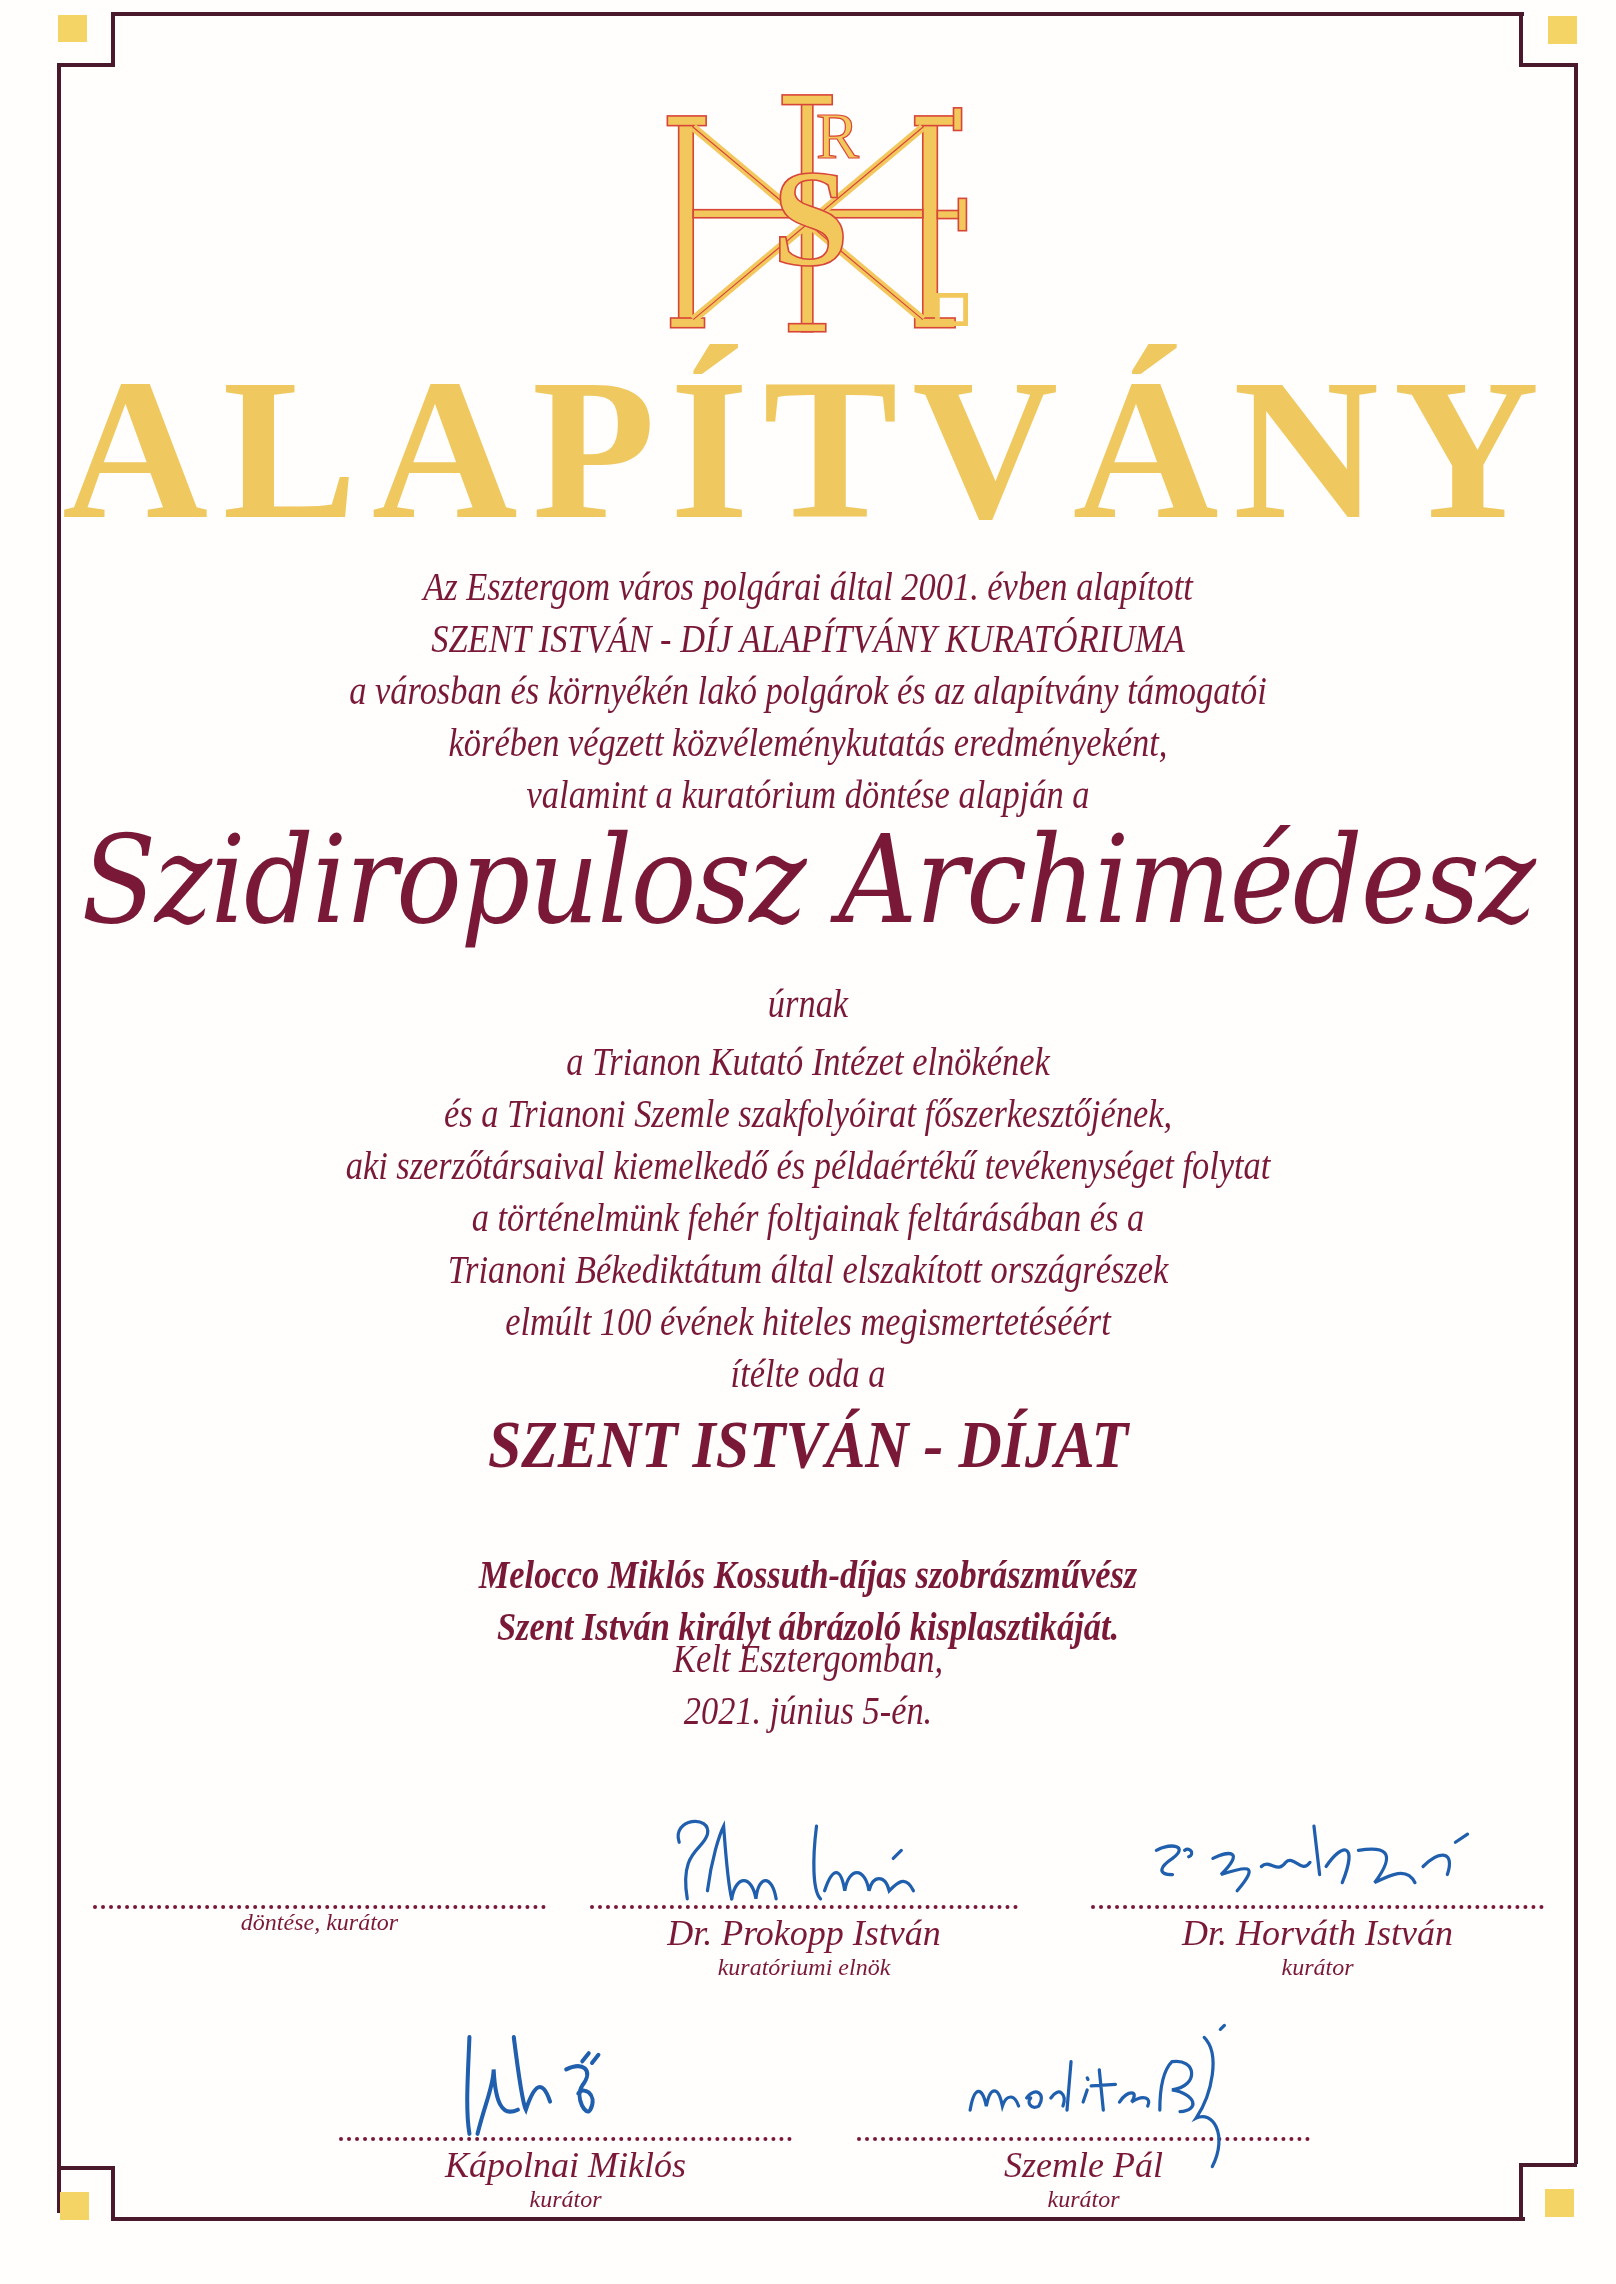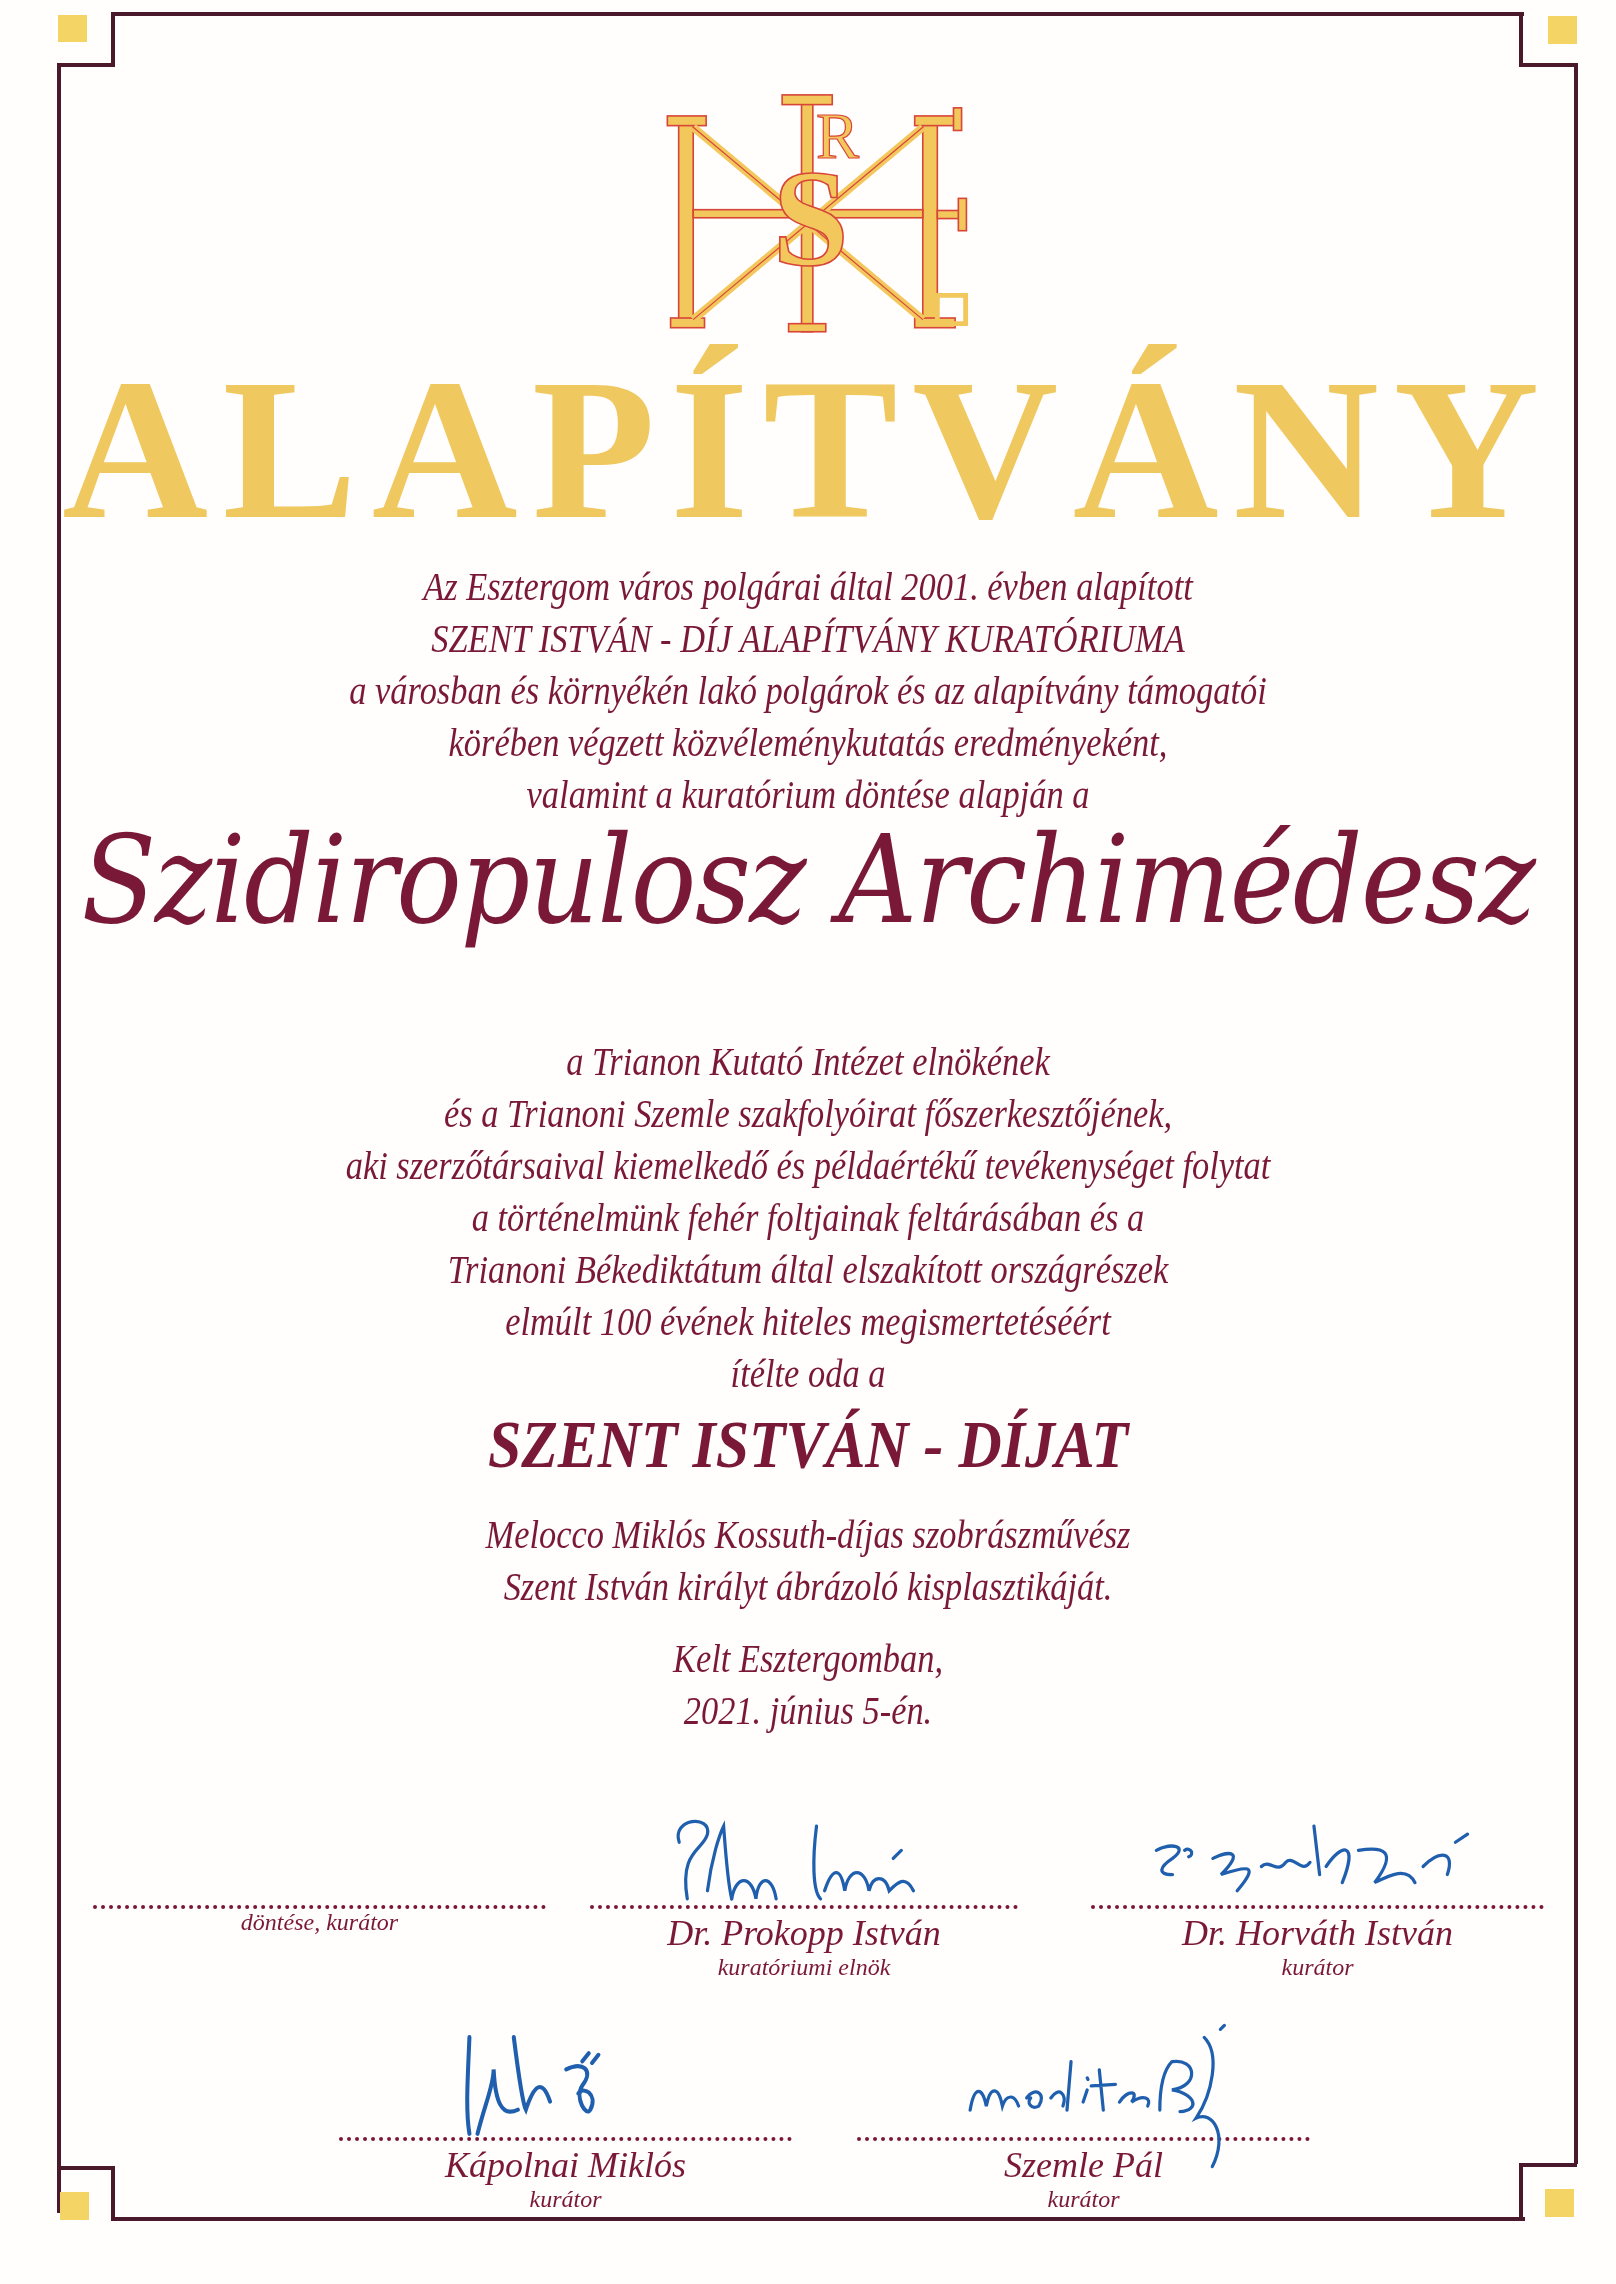--- a/index.html
+++ b/index.html
@@ -89,34 +89,37 @@
 
   <div class="body-block" style="top:554px;margin-top:7px;">
     <span class="line">Az Esztergom város polgárai által 2001. évben alapított</span>
     <span class="line caps">SZENT ISTVÁN - DÍJ ALAPÍTVÁNY KURATÓRIUMA</span>
     <span class="line">a városban és környékén lakó polgárok és az alapítvány támogatói</span>
     <span class="line">körében végzett közvéleménykutatás eredményeként,</span>
     <span class="line">valamint a kuratórium döntése alapján a</span>
   </div>
 
   <div class="recipient">Szidiropulosz Archimédesz</div>
+  <div class="body-block" style="top:978px;">
+    <span class="line">úrnak</span>
+  </div>
 
   <div class="body-block" style="top:1036px;">
     <span class="line">a Trianon Kutató Intézet elnökének</span>
     <span class="line">és a Trianoni Szemle szakfolyóirat főszerkesztőjének,</span>
     <span class="line">aki szerzőtársaival kiemelkedő és példaértékű tevékenységet folytat</span>
     <span class="line">a történelmünk fehér foltjainak feltárásában és a</span>
     <span class="line">Trianoni Békediktátum által elszakított országrészek</span>
     <span class="line">elmúlt 100 évének hiteles megismertetéséért</span>
     <span class="line">ítélte oda a</span>
   </div>
 
   <div class="award">SZENT ISTVÁN - DÍJAT</div>
 
-  <div class="body-block" style="top:1509px;">
+  <div class="body-block" style="top:1549px;font-weight:bold;">
     <span class="line">Melocco Miklós Kossuth-díjas szobrászművész</span>
     <span class="line">Szent István királyt ábrázoló kisplasztikáját.</span>
   </div>
 
   <div class="body-block" style="top:1633px;text-align:center;">
     <span class="line">Kelt Esztergomban,</span>
     <span class="line">2021. június 5-én.</span>
   </div>
 
   <div class="sig-col" style="left:93px; top:1898px; width:453px;">

